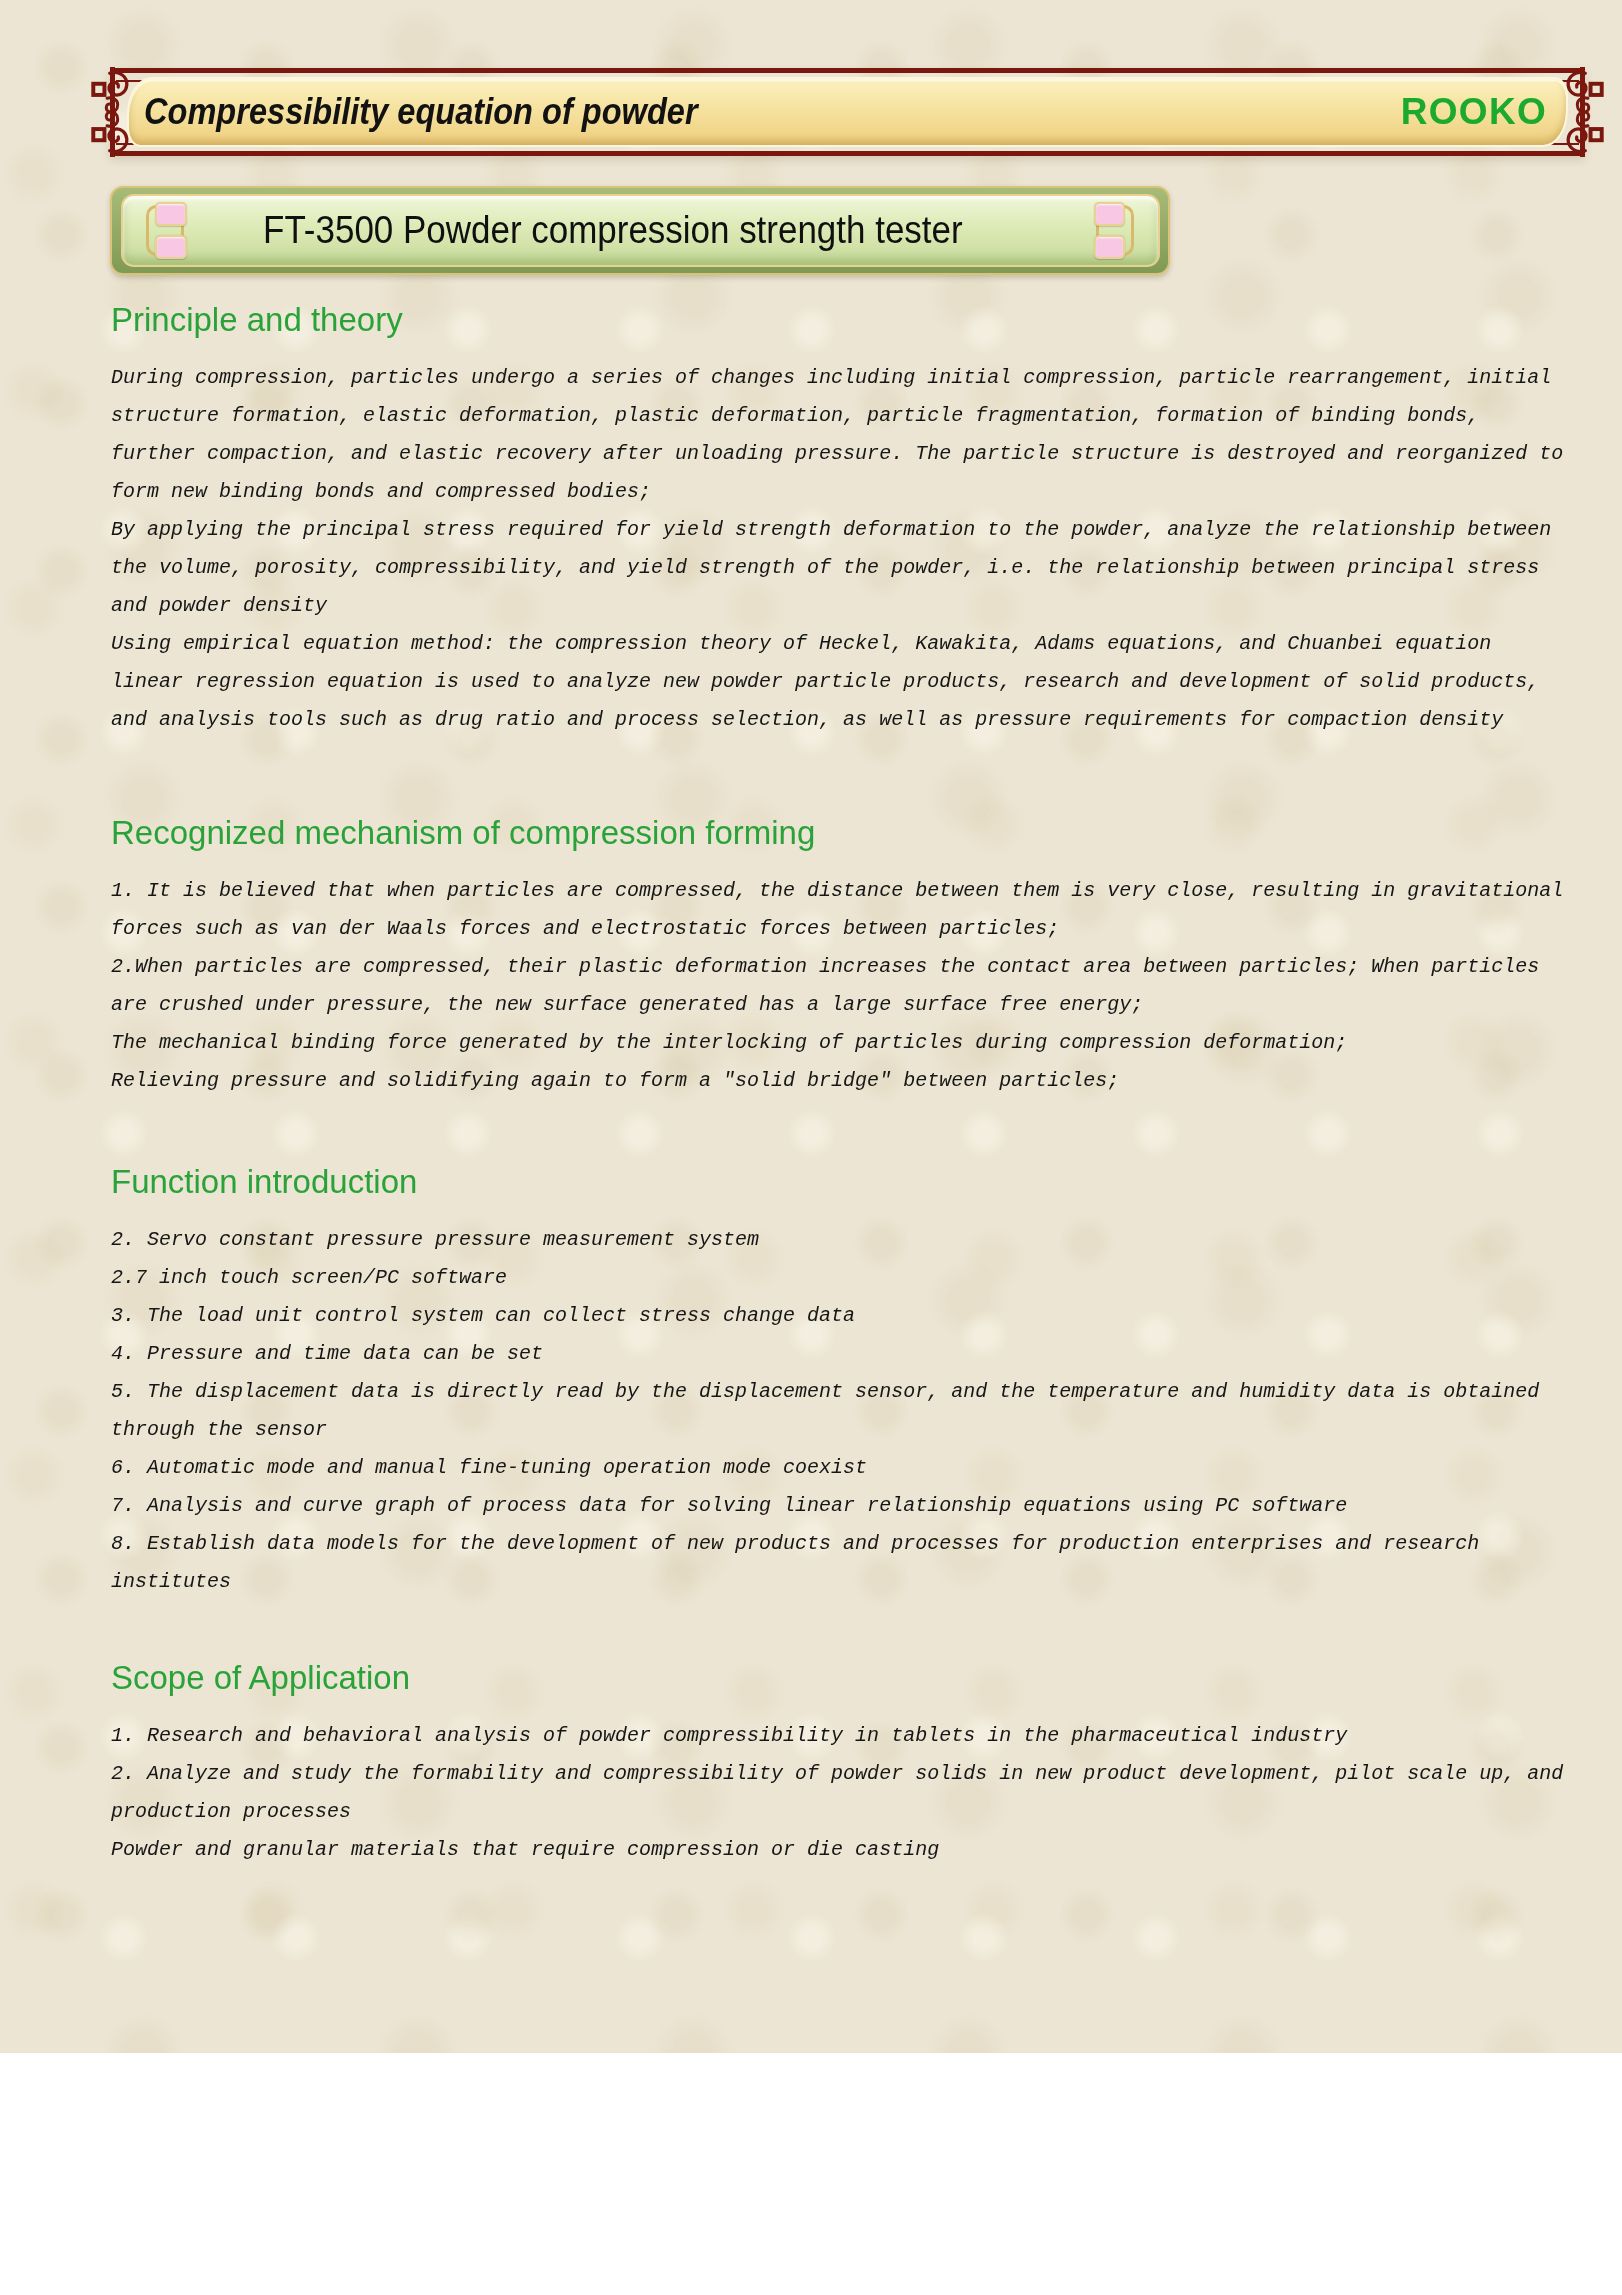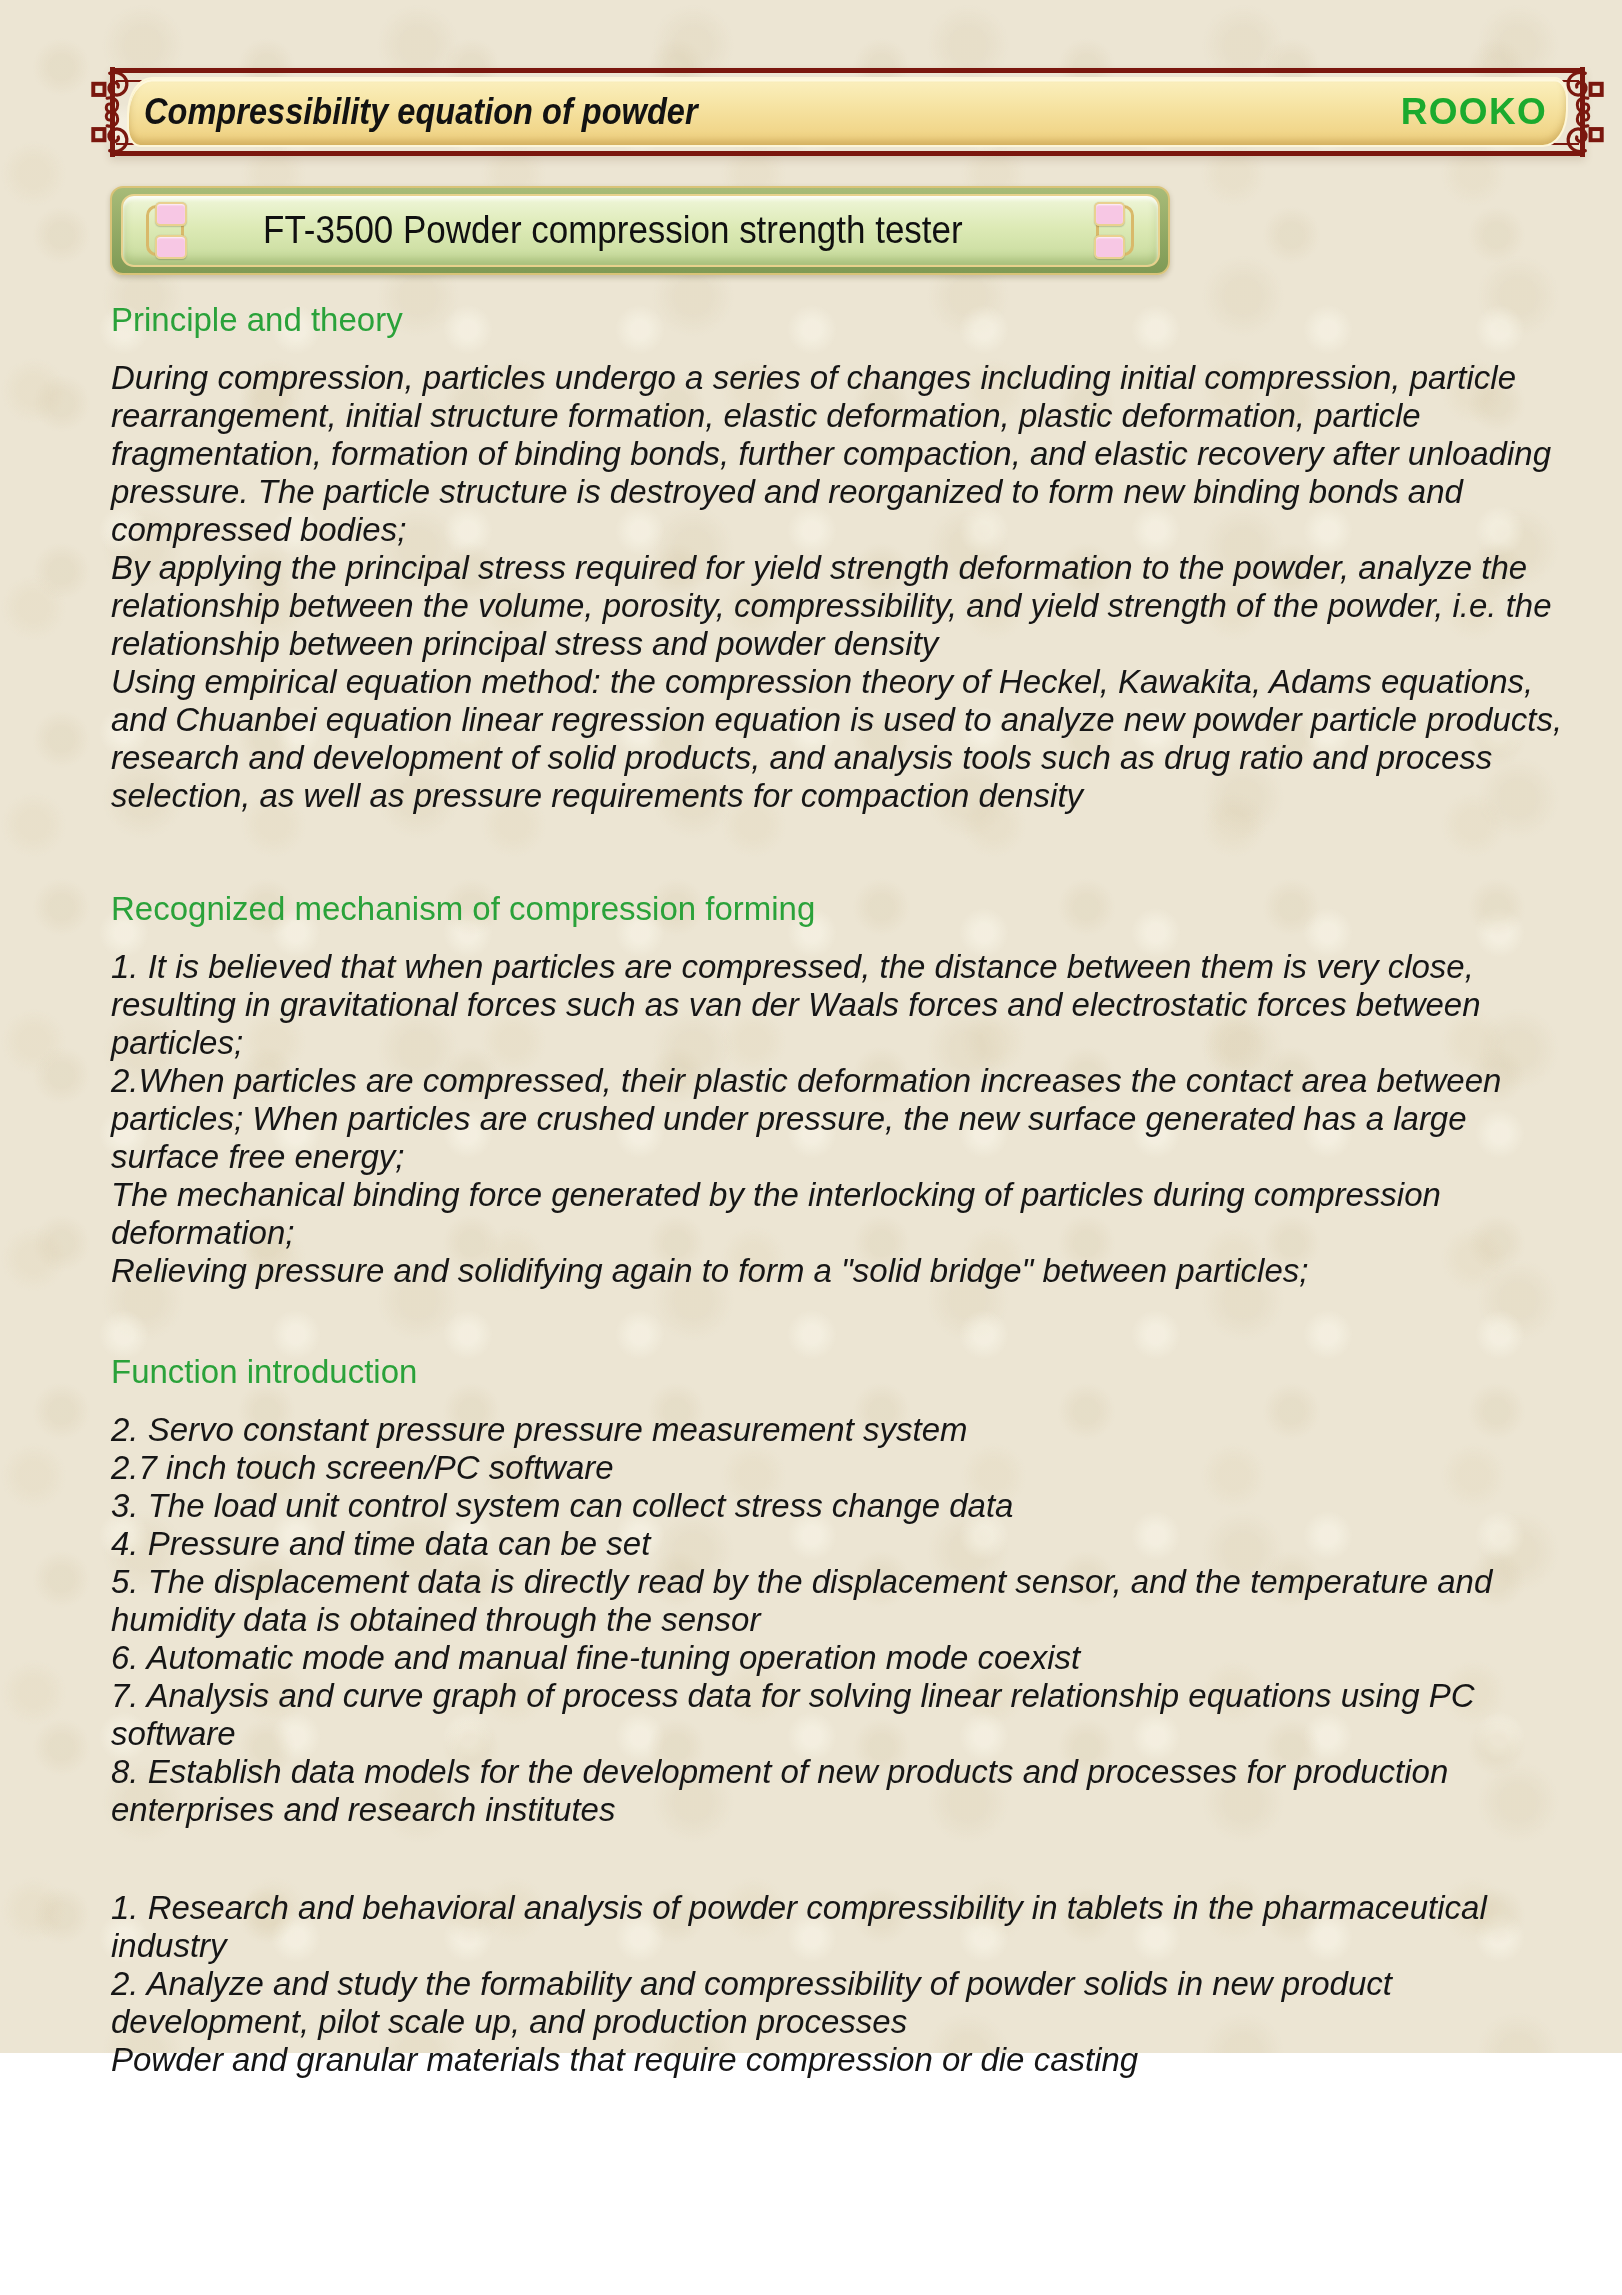--- a/index.html
+++ b/index.html
@@ -201,24 +201,25 @@
     margin: 0;
     font-size: 33px;
     line-height: 34px;
     font-weight: 400;
     color: var(--heading-green);
     letter-spacing: 0px;
   }
   .section .body { margin-top: 22px; }
   .bodyline {
     font-style: italic;
-    font-size: 33px;
+    font-size: 20px;
     line-height: 38px;
     color: var(--text-ink);
     letter-spacing: 0px;
+    font-family: Liberation Mono, monospace;
   }
   .section.gap-a { margin-bottom: 77px; }
   .section.gap-b { margin-bottom: 65px; }
   .section.gap-c { margin-bottom: 60px; }
 </style>
 </head>
 <body>
 
 <div id="page">
 
@@ -292,20 +293,21 @@
           <div class="bodyline">3. The load unit control system can collect stress change data</div>
           <div class="bodyline">4. Pressure and time data can be set</div>
           <div class="bodyline">5. The displacement data is directly read by the displacement sensor, and the temperature and humidity data is obtained through the sensor</div>
           <div class="bodyline">6. Automatic mode and manual fine-tuning operation mode coexist</div>
           <div class="bodyline">7. Analysis and curve graph of process data for solving linear relationship equations using PC software</div>
           <div class="bodyline">8. Establish data models for the development of new products and processes for production enterprises and research institutes</div>
         </div>
     </div>
 
     <div class="section">
+      <h2 class="heading">Scope of Application</h2>
       <div class="body">
           <div class="bodyline">1. Research and behavioral analysis of powder compressibility in tablets in the pharmaceutical industry</div>
           <div class="bodyline">2. Analyze and study the formability and compressibility of powder solids in new product development, pilot scale up, and production processes</div>
           <div class="bodyline">Powder and granular materials that require compression or die casting</div>
         </div>
     </div>
 
   </div>
 </div>
 

